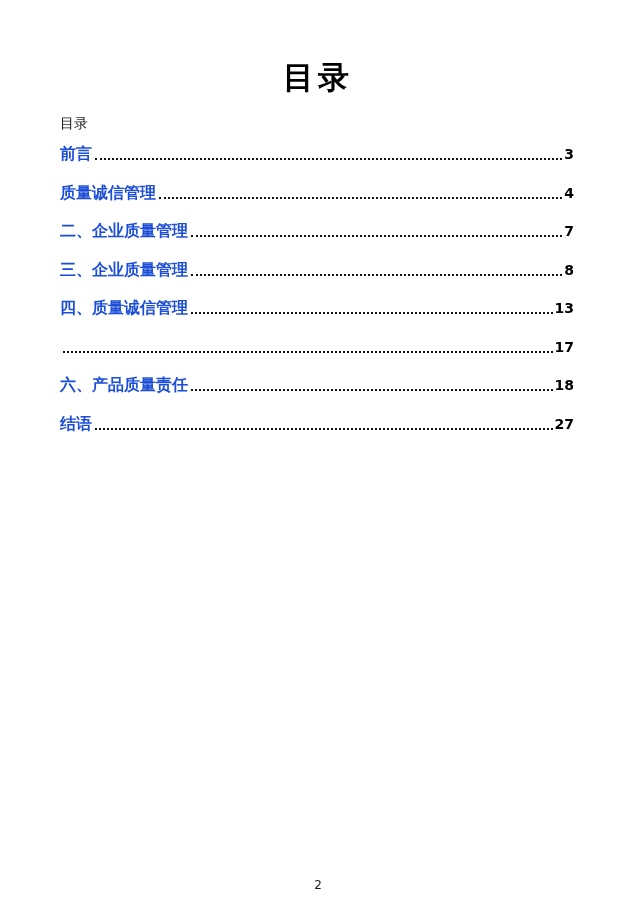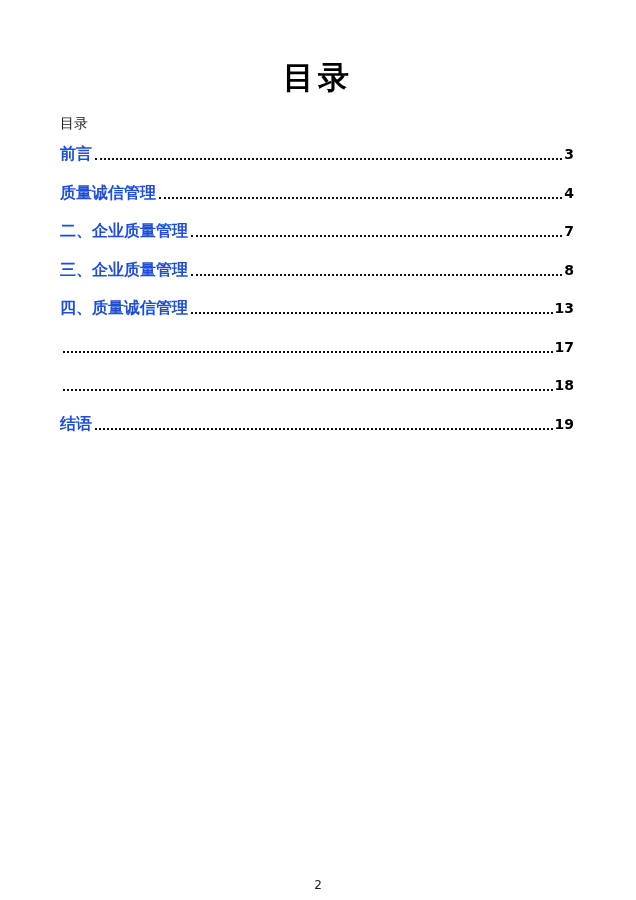--- a/index.html
+++ b/index.html
@@ -109,25 +109,26 @@
         <div class="toc-row">
           <span class="toc-label">四、质量诚信管理</span>
           <span class="leader"></span>
           <span class="toc-page">13</span>
         </div>
         <div class="toc-row">
           <span class="leader"></span>
           <span class="toc-page">17</span>
         </div>
         <div class="toc-row">
+          <span class="toc-label">六、产品质量责任</span>
           <span class="leader"></span>
           <span class="toc-page">18</span>
         </div>
         <div class="toc-row">
           <span class="toc-label">结语</span>
           <span class="leader"></span>
-          <span class="toc-page">19</span>
+          <span class="toc-page">27</span>
         </div>
       </div>
   </div>
 
   <div class="footer-page-number">2</div>
 </div>
 
 </body></html>

